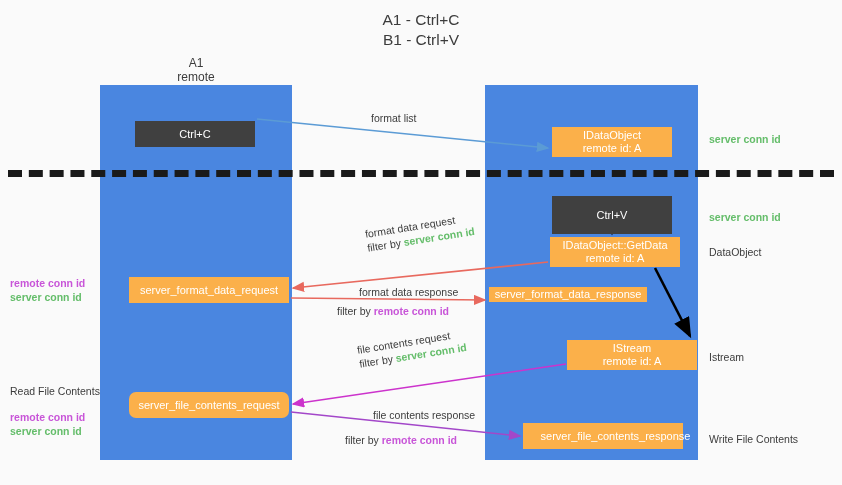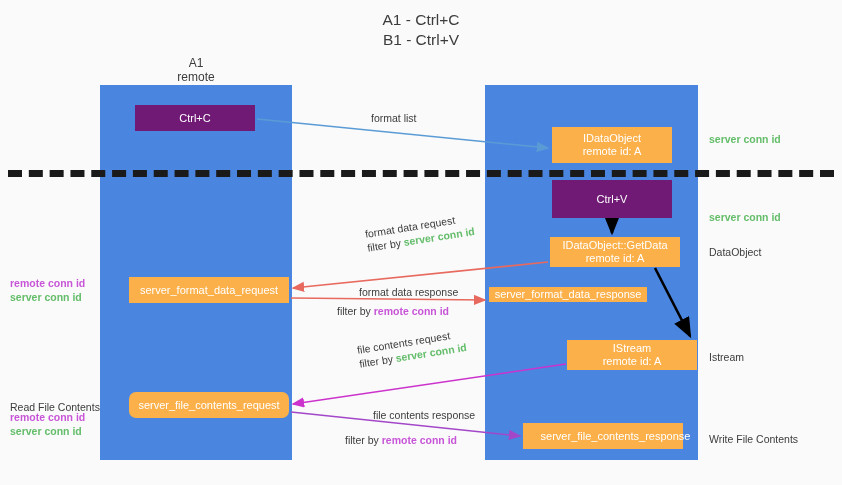--- a/index.html
+++ b/index.html
@@ -29,25 +29,25 @@
     font-size:12px;line-height:14px;
   }
   .head-a{left:100px;top:56px;width:192px;}
   .head-b{left:485px;top:56px;width:213px;margin-top:44px;}
 
   .node{
     position:absolute;box-sizing:border-box;
     display:flex;flex-direction:column;align-items:center;justify-content:center;
     color:#ffffff;font-size:11px;line-height:13px;text-align:center;
   }
-  .node.green{background:#701a75;}
+  .node.green{background:#404040;margin-top:16px;}
   .node.orange{background:#fbb04a;}
 
   .n-ctrlc{left:135px;top:105px;width:120px;height:26px;}
-  .n-dataobj{left:552px;top:127px;width:120px;height:36px;}
+  .n-dataobj{left:552px;top:127px;width:120px;height:30px;}
   .n-ctrlv{left:552px;top:180px;width:120px;height:38px;}
   .n-getdata{left:550px;top:237px;width:130px;height:30px;}
   .n-fmtreq{left:129px;top:277px;width:160px;height:26px;}
   .n-fmtresp{left:489px;top:287px;width:158px;height:15px;}
   .n-istream{left:567px;top:340px;width:130px;height:30px;}
   .n-filereq{left:129px;top:392px;width:160px;height:26px;border-radius:7px;}
   .n-fileresp{left:523px;top:423px;width:160px;height:26px;padding-left:25px;}
 
   .edge-label{
     position:absolute;color:#3c3c3c;font-size:10.5px;line-height:14px;
@@ -71,21 +71,21 @@
   .side-label .purple-t{color:#c855d8;font-weight:bold;}
   .side-label .green-t{color:#64bd6a;font-weight:bold;}
 
   .s-conn1{left:709px;top:132px;}
   .s-conn2{left:709px;top:210px;}
   .s-dataobject{left:709px;top:245px;}
   .s-istream{left:709px;top:350px;}
   .s-writefile{left:709px;top:432px;}
 
   .s-left-fmt{left:10px;top:276px;}
-  .s-left-read{left:10px;top:400px;}
+  .s-left-read{left:10px;top:384px;}
   .s-left-file{left:10px;top:410px;}
 
   .dashed-line{
     position:absolute;left:8px;top:170px;width:826px;height:0;
     border-top:7px dashed #1a1a1a;
   }
 </style>
 </head>
 <body>
 

